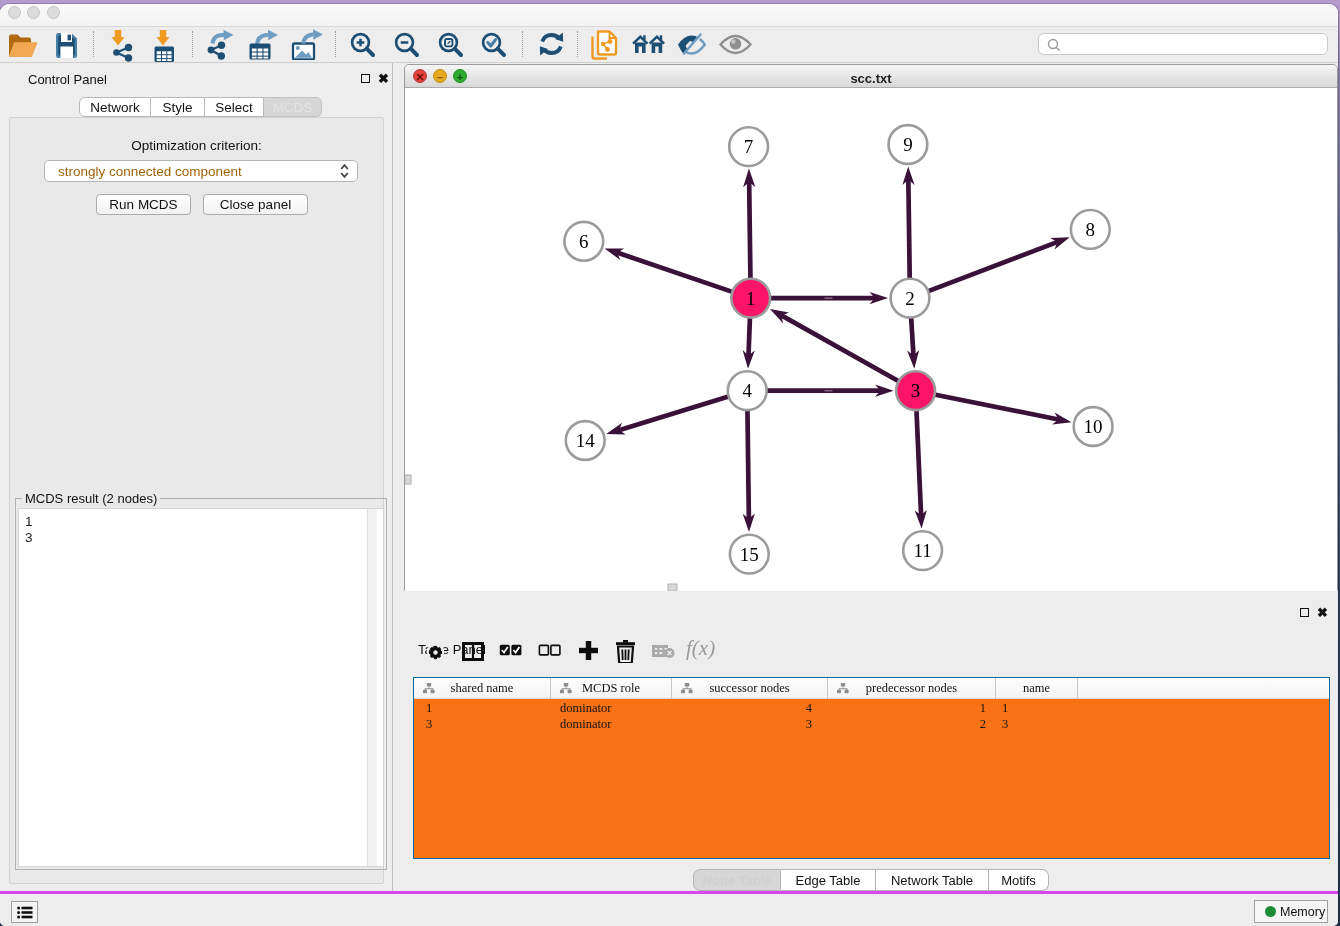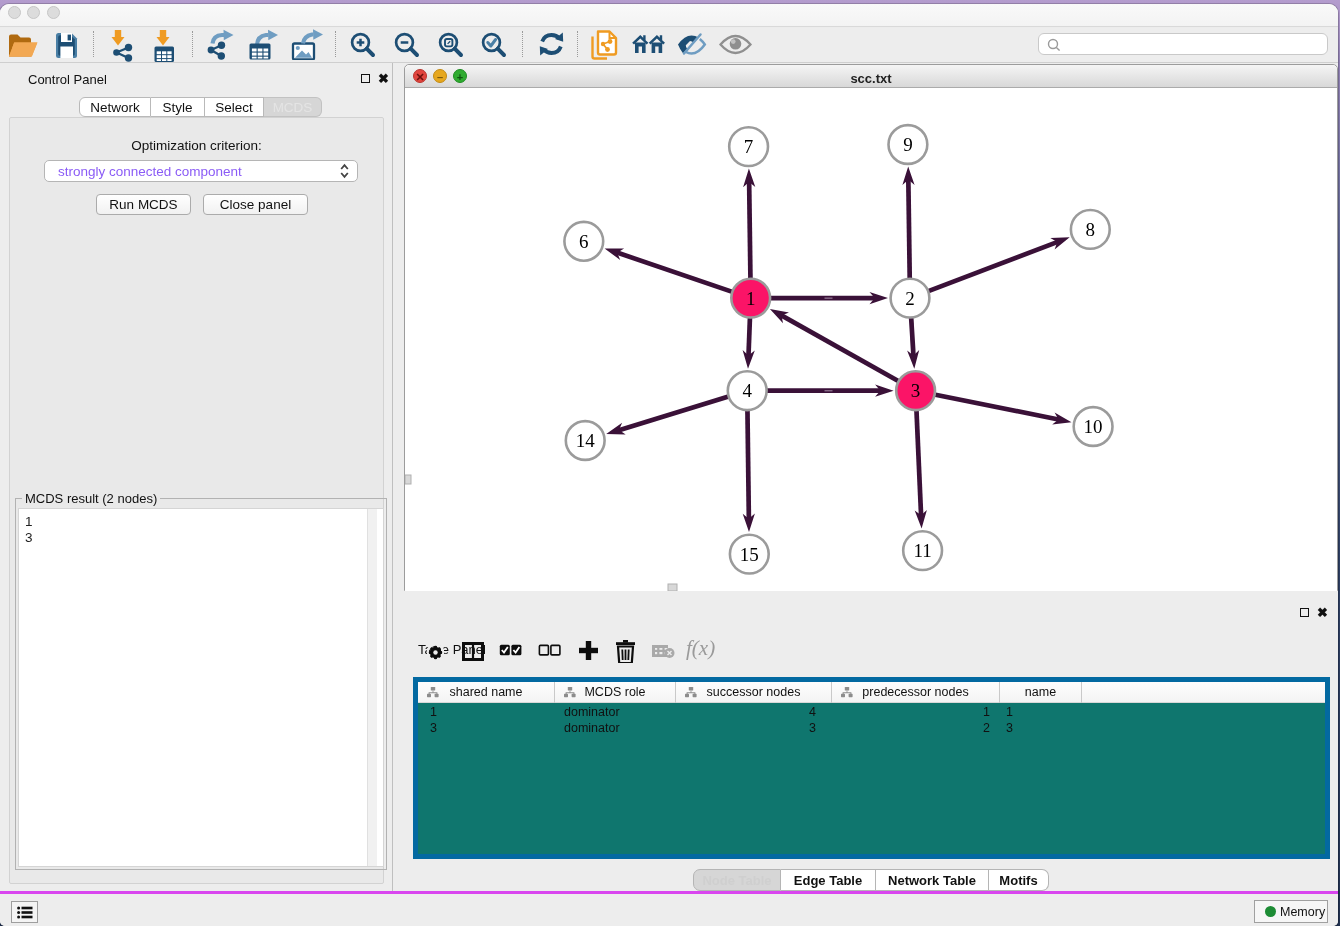--- a/index.html
+++ b/index.html
@@ -36,50 +36,50 @@
 .phead-text { position:absolute; font-size:13px; color:#111; }
 .pbtn-sq { position:absolute; width:9px; height:9px; border:1.5px solid #111; }
 .pbtn-x { position:absolute; font-size:13px; font-weight:bold; color:#111; line-height:11px; }
 .tabs { position:absolute; }
 .tab { position:absolute; top:0; height:20px; background:#fff; border:1px solid #b9b9b9;
   font-size:13.5px; color:#111; text-align:center; line-height:19px; }
 .cp-inner { position:absolute; left:9px; top:54px; width:375px; height:767px;
   background:#e9e9e9; border:1px solid #d2d2d2; border-radius:2px; }
 .opt-label { position:absolute; left:0; top:20px; width:100%; text-align:center; font-size:13.5px; color:#111; }
 .opt-select { position:absolute; left:34px; top:42px; width:314px; height:22px; background:#fff;
-  border:1px solid #b5b5b5; border-radius:5px; font-size:13.5px; color:#8b5cf6; line-height:21px; padding-left:13px; }
+  border:1px solid #b5b5b5; border-radius:5px; font-size:13.5px; color:#a16207; line-height:21px; padding-left:13px; }
 .cp-btn { position:absolute; top:76px; height:21px; background:linear-gradient(#fff,#f1f1f1);
   border:1px solid #ababab; border-radius:4px; font-size:13.5px; color:#111; text-align:center; line-height:19px; }
 .groupbox { position:absolute; left:5px; top:380px; width:372px; height:372px; border:1px solid #b2b2b2; }
 .groupbox-label { position:absolute; left:6px; top:-8px; background:#e9e9e9; padding:0 3px; font-size:13px; color:#111;text-align:center; }
 .groupbox-white { position:absolute; left:2px; top:9px; width:366px; height:359px; background:#fff; border:1px solid #d5d5d5; }
 .gb-scroll { position:absolute; right:6px; top:0; width:10px; height:100%; background:#f1f1f1; border-left:1px solid #e0e0e0; }
 .gb-text { position:absolute; left:6px; top:5px; font-size:13.5px; color:#222; line-height:16px; }
 
 .netwin { position:absolute; left:404px; top:1px; width:934px; height:527px;
   border:1px solid #9c9c9c; border-radius:5px 5px 0 0; background:#fff; }
 .net-titlebar { position:absolute; left:0; top:0; width:100%; height:23px;
   background:linear-gradient(#f5f5f5,#d8d8d8); border-bottom:1px solid #ababab; border-radius:5px 5px 0 0; }
 .net-title { position:absolute; top:6px; width:100%; text-align:center; font-size:13px; font-weight:bold; color:#222; }
 .tlb { position:absolute; top:4px; width:14px; height:14px; border-radius:50%; font-size:11px;
   text-align:center; line-height:14px; font-weight:bold; }
 .canvas { position:absolute; left:0; top:24px; width:932px; height:502px; background:#fff; overflow:hidden; }
 
 .tpanel { position:absolute; left:394px; top:533px; width:944px; height:295px; background:#ededed; }
 .tp-toolbar { position:absolute; left:16px; top:36px; width:912px; height:42px; }
-.tbl { position:absolute; left:19px; top:81px; width:917px; height:182px; background:#0f766e; border:5px solid #0369a1; }
+.tbl { position:absolute; left:19px; top:81px; width:917px; height:182px; background:#f97316; border:1px solid #0369a1;font-family:Liberation Serif, serif; }
 .tbl-header { position:absolute; left:0; top:0; width:100%; height:21px;
   background:linear-gradient(#fdfdfd,#f4f4f4); border-bottom:1px solid #d8d8d8; }
 .th { position:absolute; top:0; height:21px; border-right:1px solid #c9c9c9;
   font-size:12.5px; color:#111; text-align:center; line-height:21px; }
 .tr { position:absolute; left:0; width:100%; height:16px; font-size:12.5px; color:#111; }
 .td { position:absolute; top:0; line-height:16px; }
 .btabs { position:absolute; left:299px; top:273px; height:22px; }
 .btab { position:absolute; top:0; height:22px; border:1px solid #b5b5b5; background:#fff;
-  font-size:13px; font-weight:bold; color:#111; text-align:center; line-height:21px; }
+  font-size:13px; font-weight:normal; color:#111; text-align:center; line-height:21px; }
 
 .statusbar { position:absolute; left:0; top:887px; width:100%; height:35px;
   background:#ededed; border-top:3px solid #d946ef; }
 .list-btn { position:absolute; left:11px; top:7px; width:27px; height:22px;
   background:#f4f4f4; border:1px solid #9e9e9e; }
 .mem-btn { position:absolute; left:1254px; top:6px; width:74px; height:23px;
   background:#f6f6f6; border:1px solid #a0a0a0; font-size:12.5px; color:#111; }
 </style>
 </head>
 <body>

